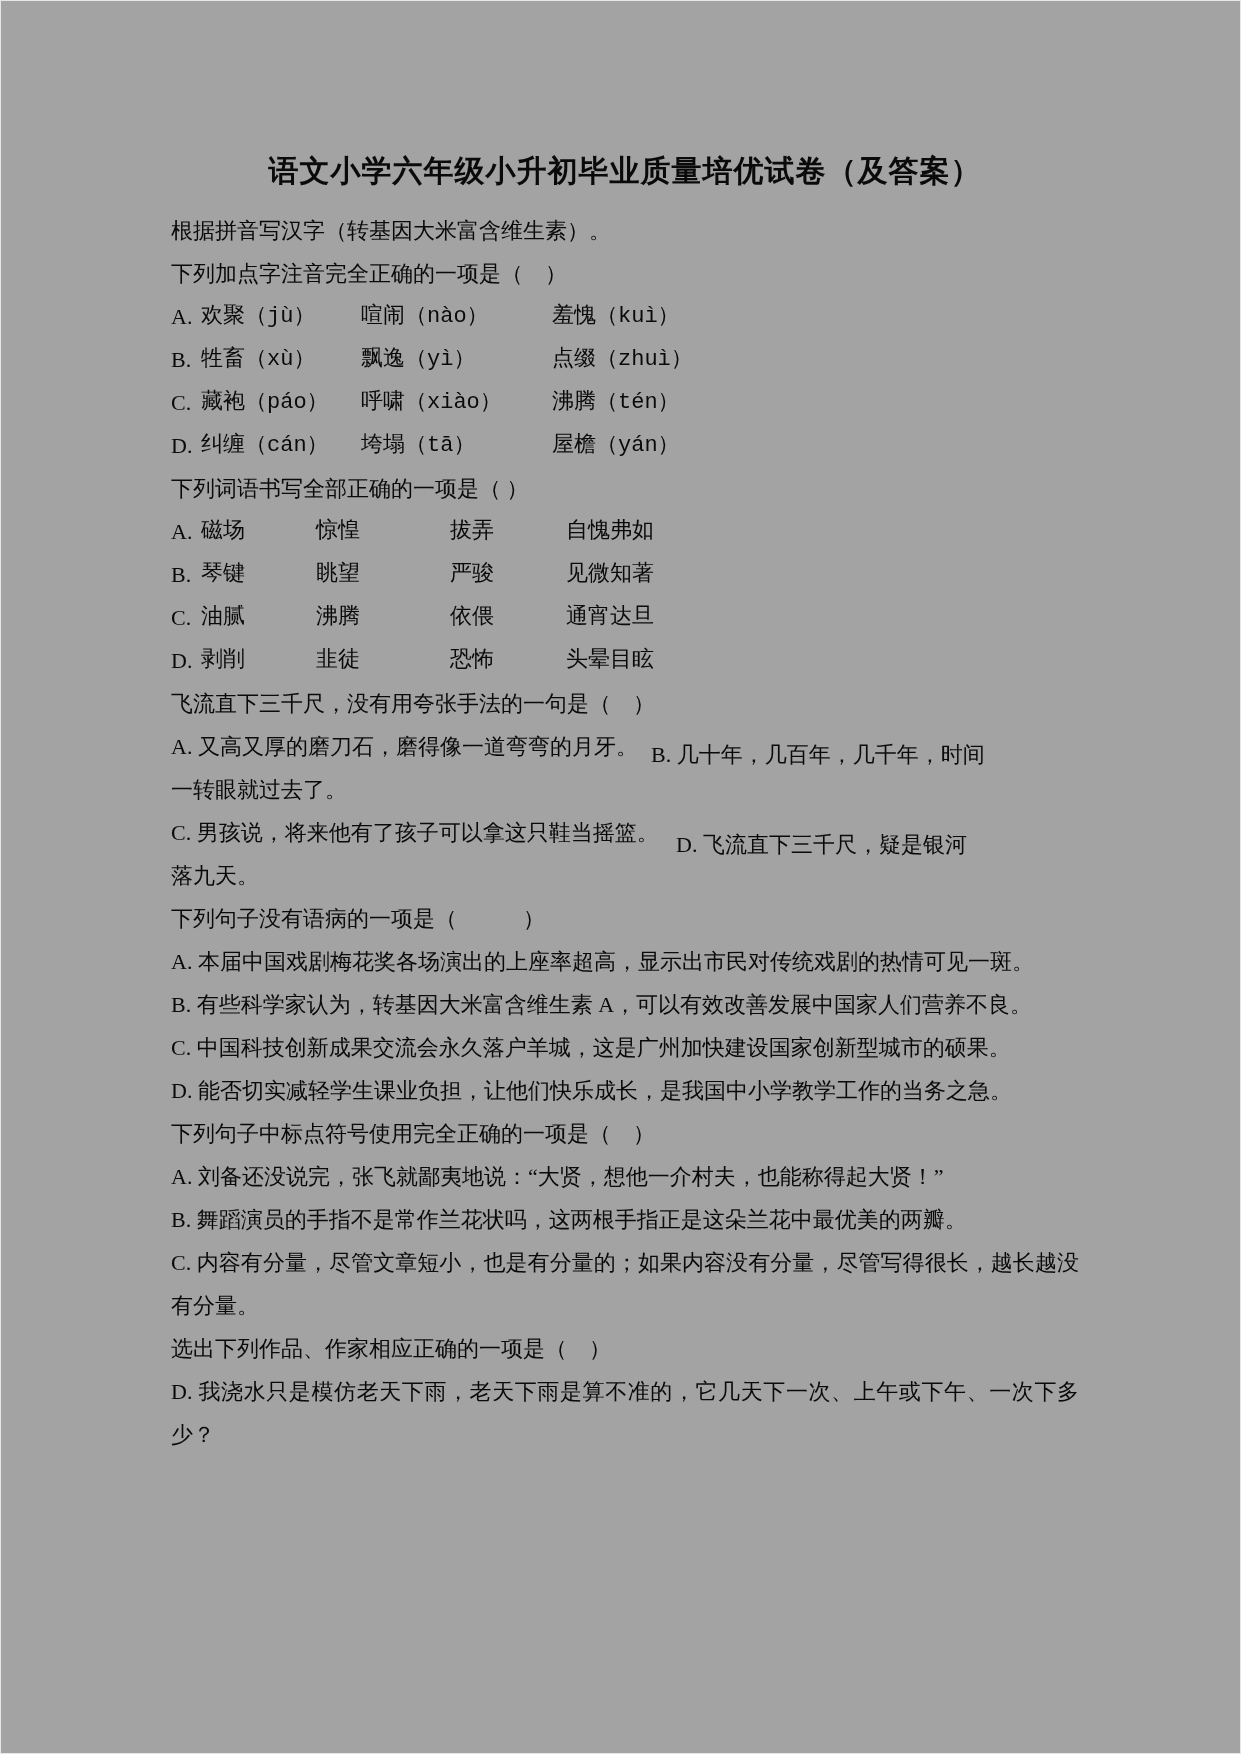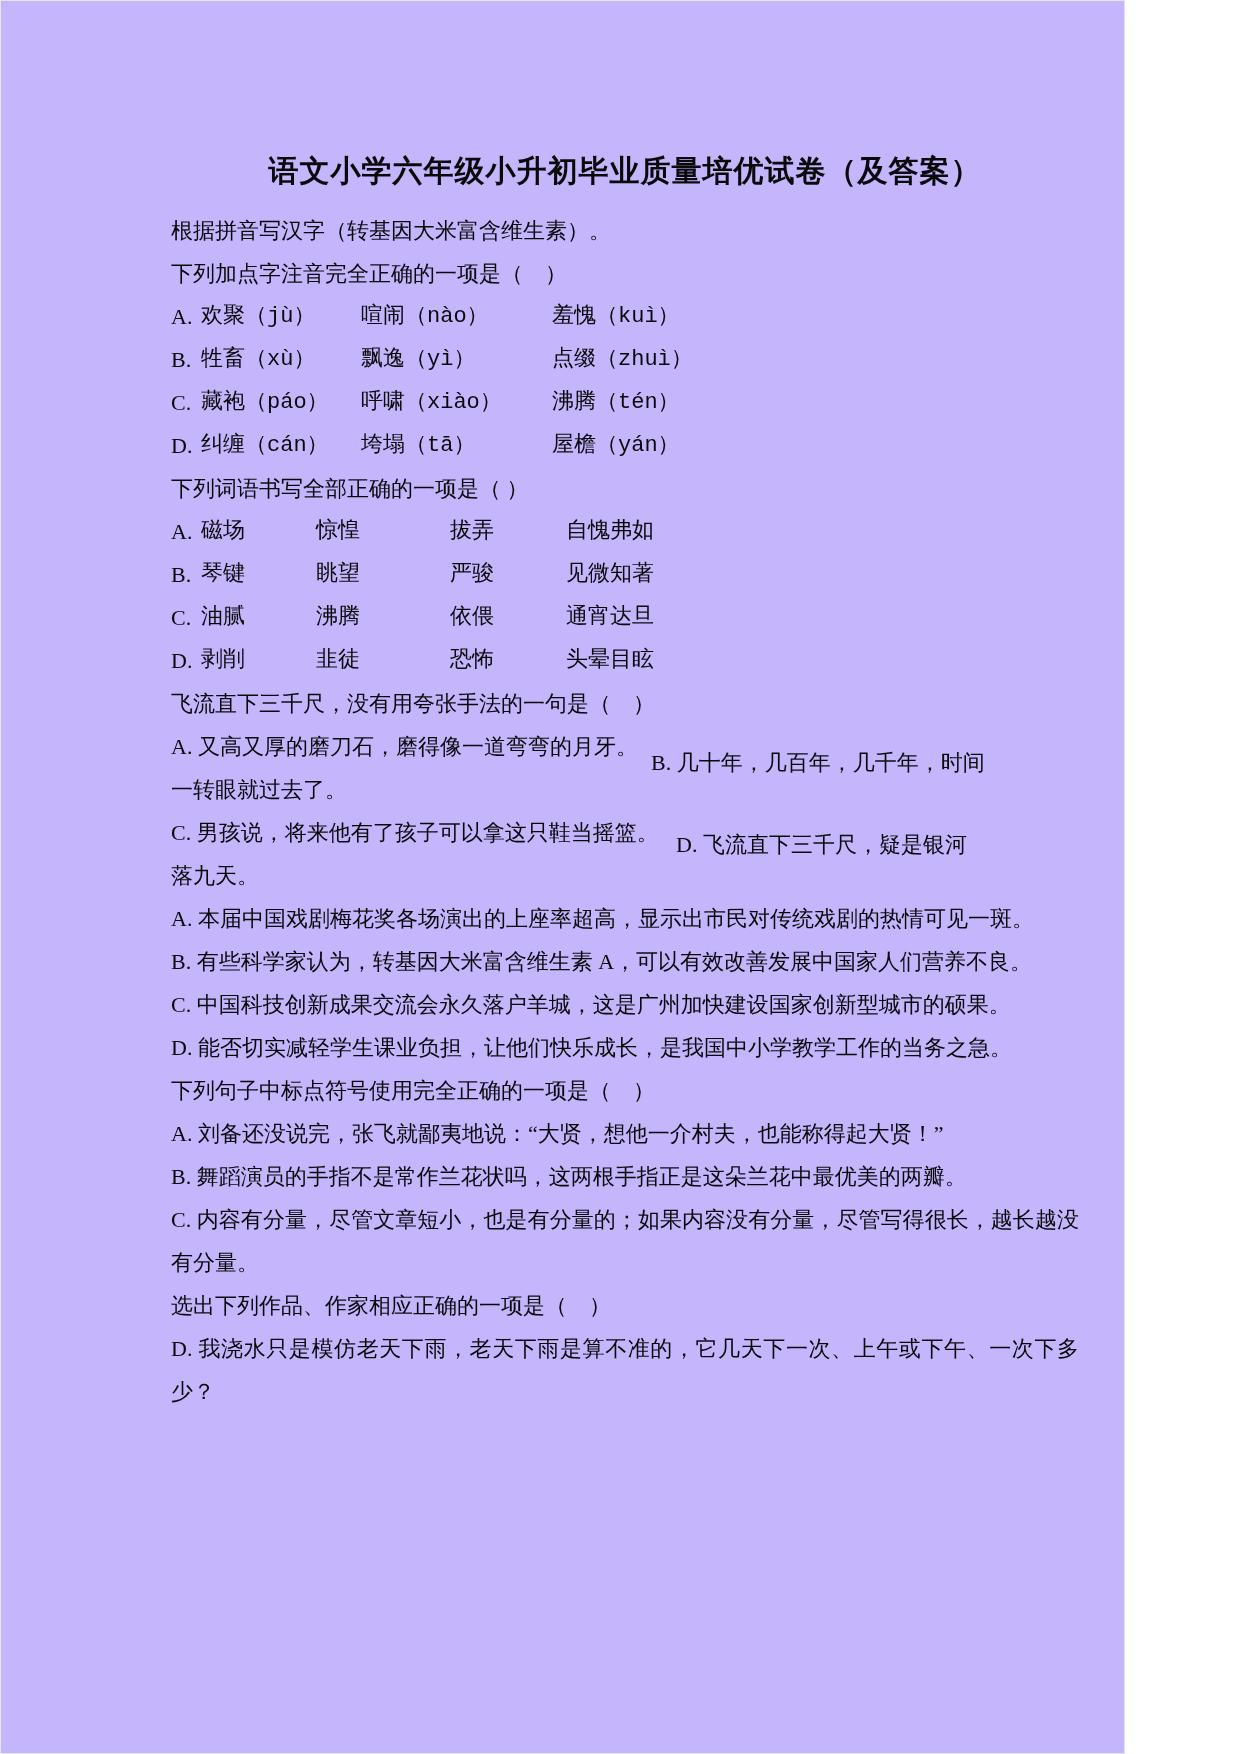--- a/index.html
+++ b/index.html
@@ -1,20 +1,20 @@
 <!DOCTYPE html>
 <html><head>
 <meta charset="utf-8">
 <style>
   html, body { margin: 0; padding: 0; background: #ffffff; }
   .page {
     position: relative;
-    width: 1125px;
+    width: 1241px;
     height: 1754px;
-    background: #c4b5fd;
+    background: #a3a3a3;
     box-sizing: border-box;
     border: 1px solid #e6e6e6;
     font-family: "Liberation Serif", "DejaVu Serif", serif;
     color: #0a0a0a;
     overflow: hidden;
   }
   .content {
     position: absolute;
     left: 170px;
     top: 150px;
@@ -41,21 +41,21 @@
   .q-pinyin .w2 { left: 190px; }
   .q-pinyin .w3 { left: 381px; }
   
   .q-spell .w1 { left: 30px; }
   .q-spell .w2 { left: 145px; }
   .q-spell .w3 { left: 279px; }
   .q-spell .w4 { left: 395px; }
   
   .dual { position: relative; height: 43px; white-space: nowrap; }
   .dual .first  { position: absolute; left: 0; top: 0; }
-  .dual .sec-b  { position: absolute; left: 480px; top: 16px; }
+  .dual .sec-b  { position: absolute; left: 480px; top: 8px; }
   .dual .sec-d  { position: absolute; left: 505px; top: 12px; }
 </style>
 </head>
 <body>
 
 <div class="page">
   <div class="content">
 
     <div class="title">语文小学六年级小升初毕业质量培优试卷（及答案）</div>
 
@@ -126,20 +126,21 @@
       <span class="first">A. 又高又厚的磨刀石，磨得像一道弯弯的月牙。</span>
       <span class="sec-b">B. 几十年，几百年，几千年，时间</span>
     </div>
     <div class="line">一转眼就过去了。</div>
     <div class="line dual">
       <span class="first">C. 男孩说，将来他有了孩子可以拿这只鞋当摇篮。</span>
       <span class="sec-d">D. 飞流直下三千尺，疑是银河</span>
     </div>
     <div class="line">落九天。</div>
 
+    <div class="line">下列句子没有语病的一项是（　　　）</div>
     <div class="line para">A. 本届中国戏剧梅花奖各场演出的上座率超高，显示出市民对传统戏剧的热情可见一斑。</div>
     <div class="line para">B. 有些科学家认为，转基因大米富含维生素 A，可以有效改善发展中国家人们营养不良。</div>
     <div class="line para">C. 中国科技创新成果交流会永久落户羊城，这是广州加快建设国家创新型城市的硕果。</div>
     <div class="line para">D. 能否切实减轻学生课业负担，让他们快乐成长，是我国中小学教学工作的当务之急。</div>
 
     <div class="line">下列句子中标点符号使用完全正确的一项是（　）</div>
     <div class="line para">A. 刘备还没说完，张飞就鄙夷地说：“大贤，想他一介村夫，也能称得起大贤！”</div>
     <div class="line para">B. 舞蹈演员的手指不是常作兰花状吗，这两根手指正是这朵兰花中最优美的两瓣。</div>
     <div class="line para">C. 内容有分量，尽管文章短小，也是有分量的；如果内容没有分量，尽管写得很长，越长越没有分量。</div>
     <div class="line">选出下列作品、作家相应正确的一项是（　）</div>

